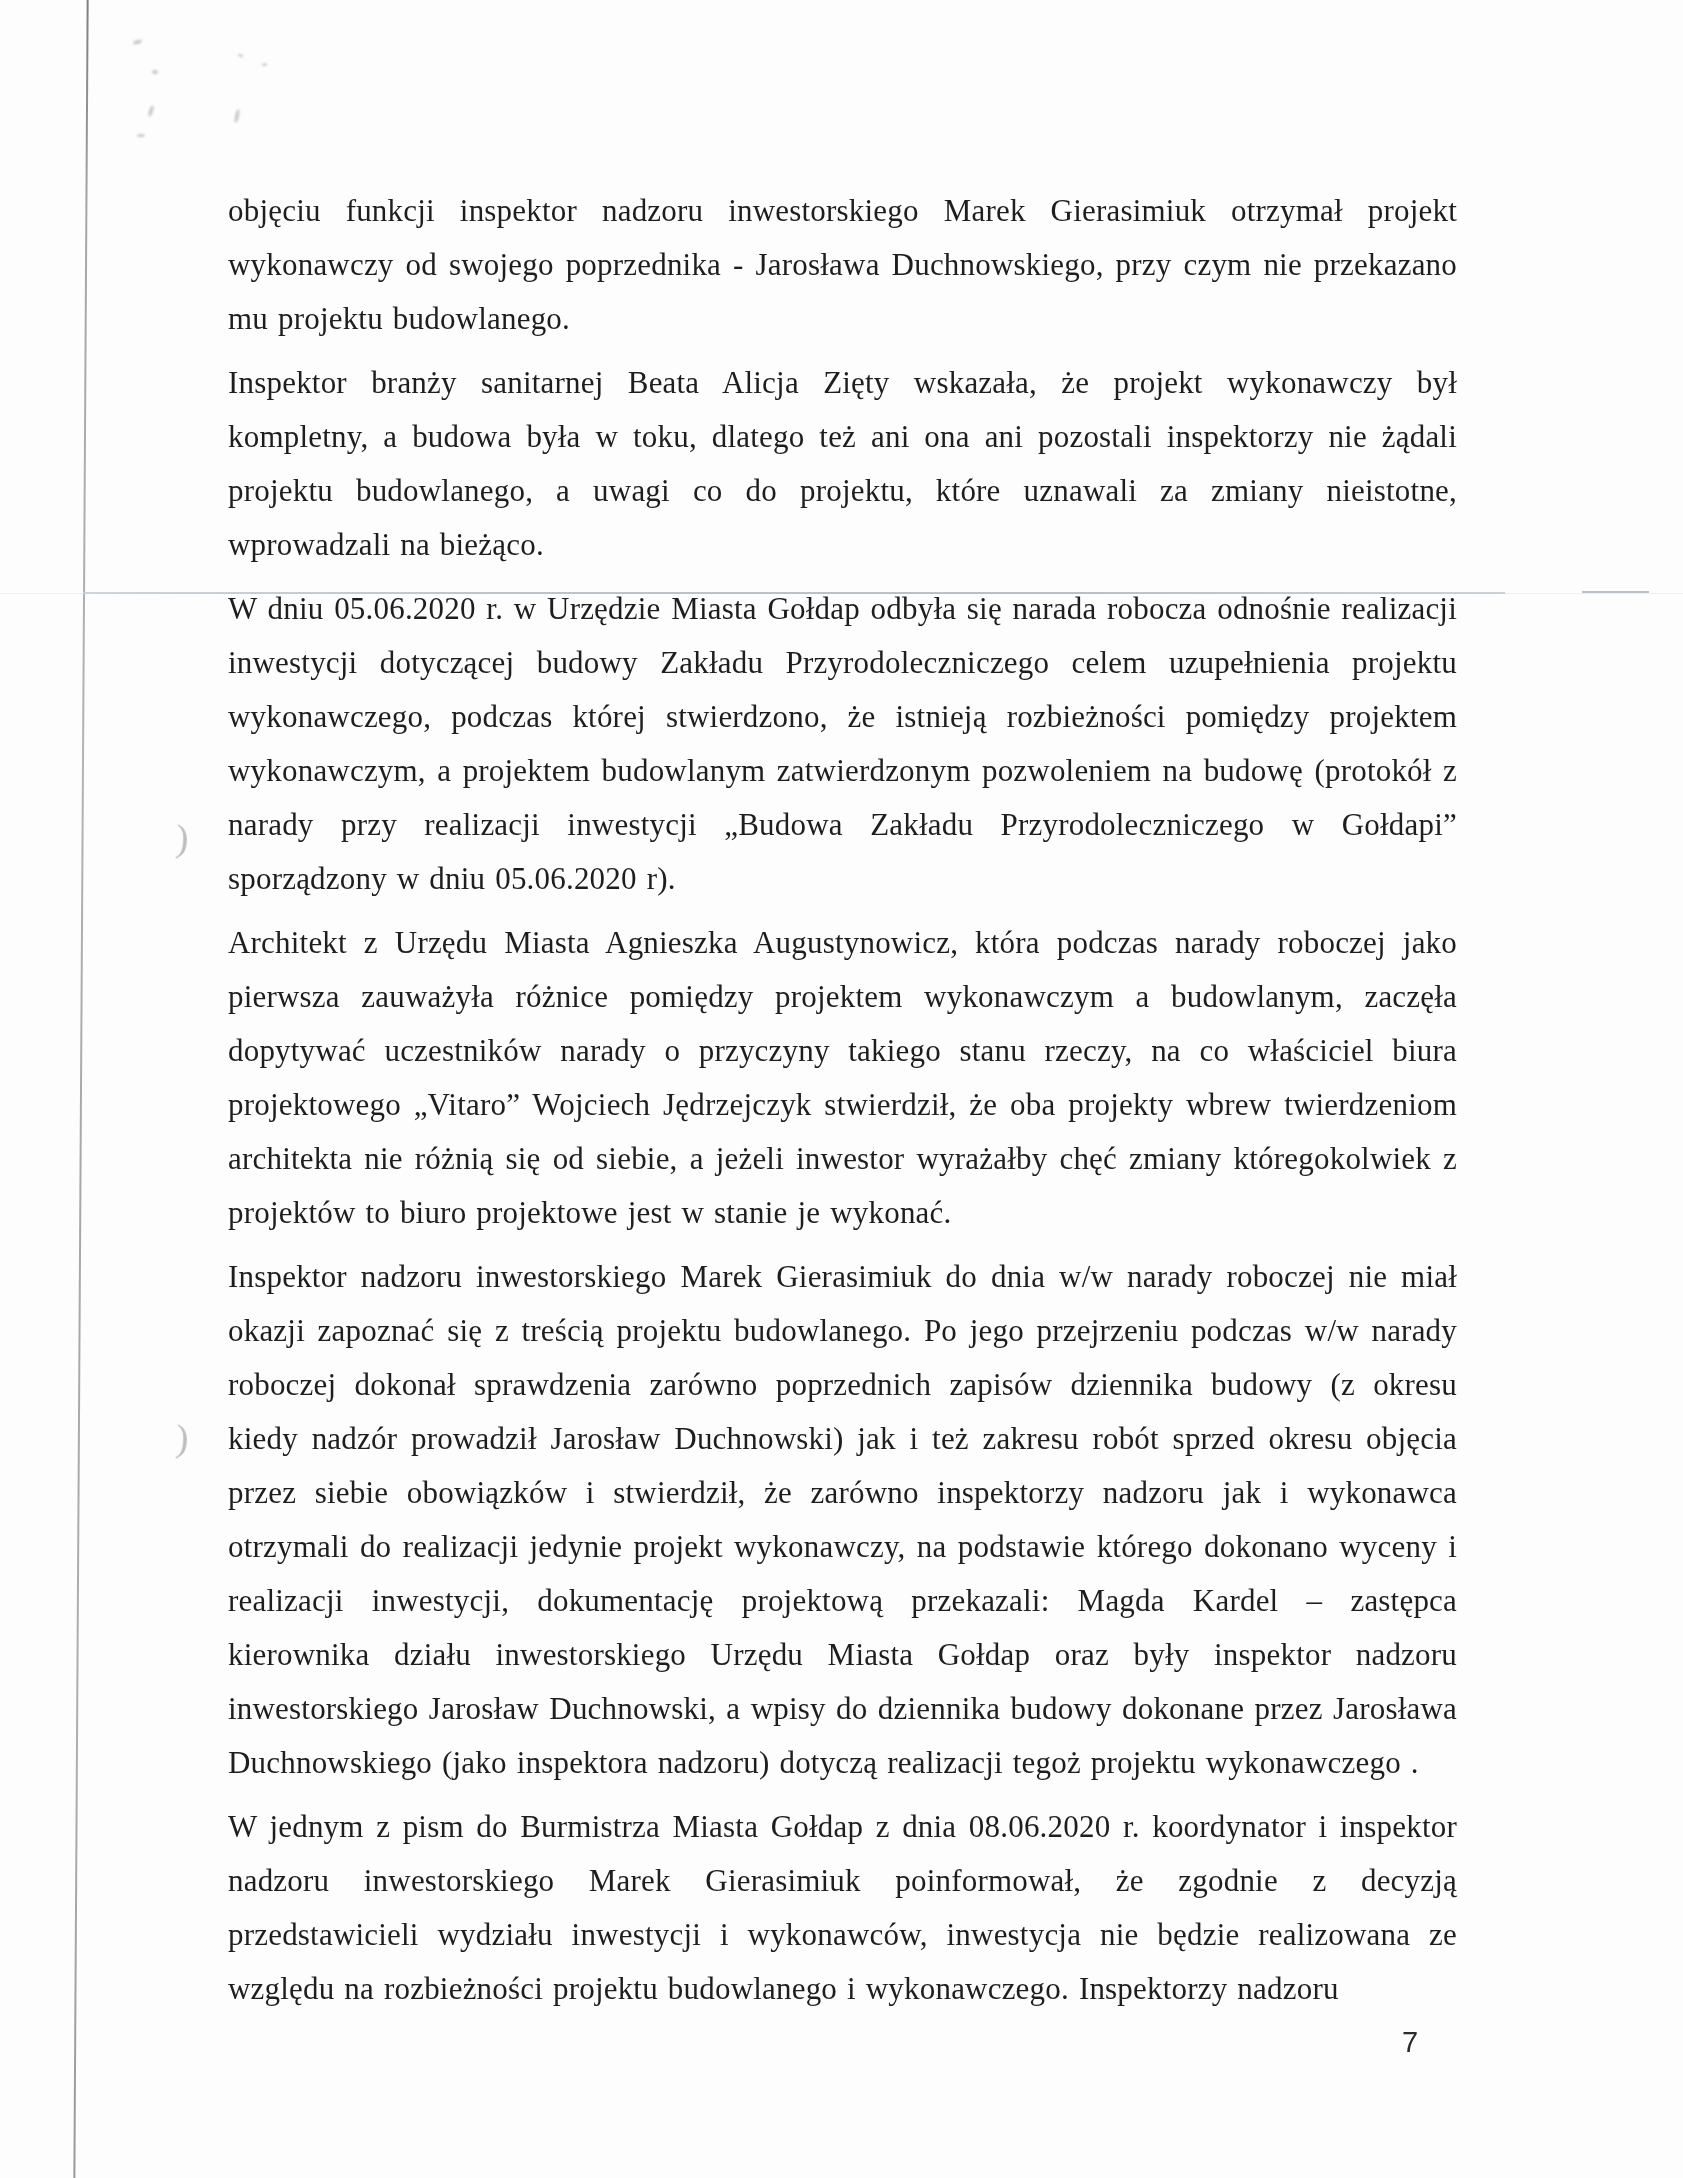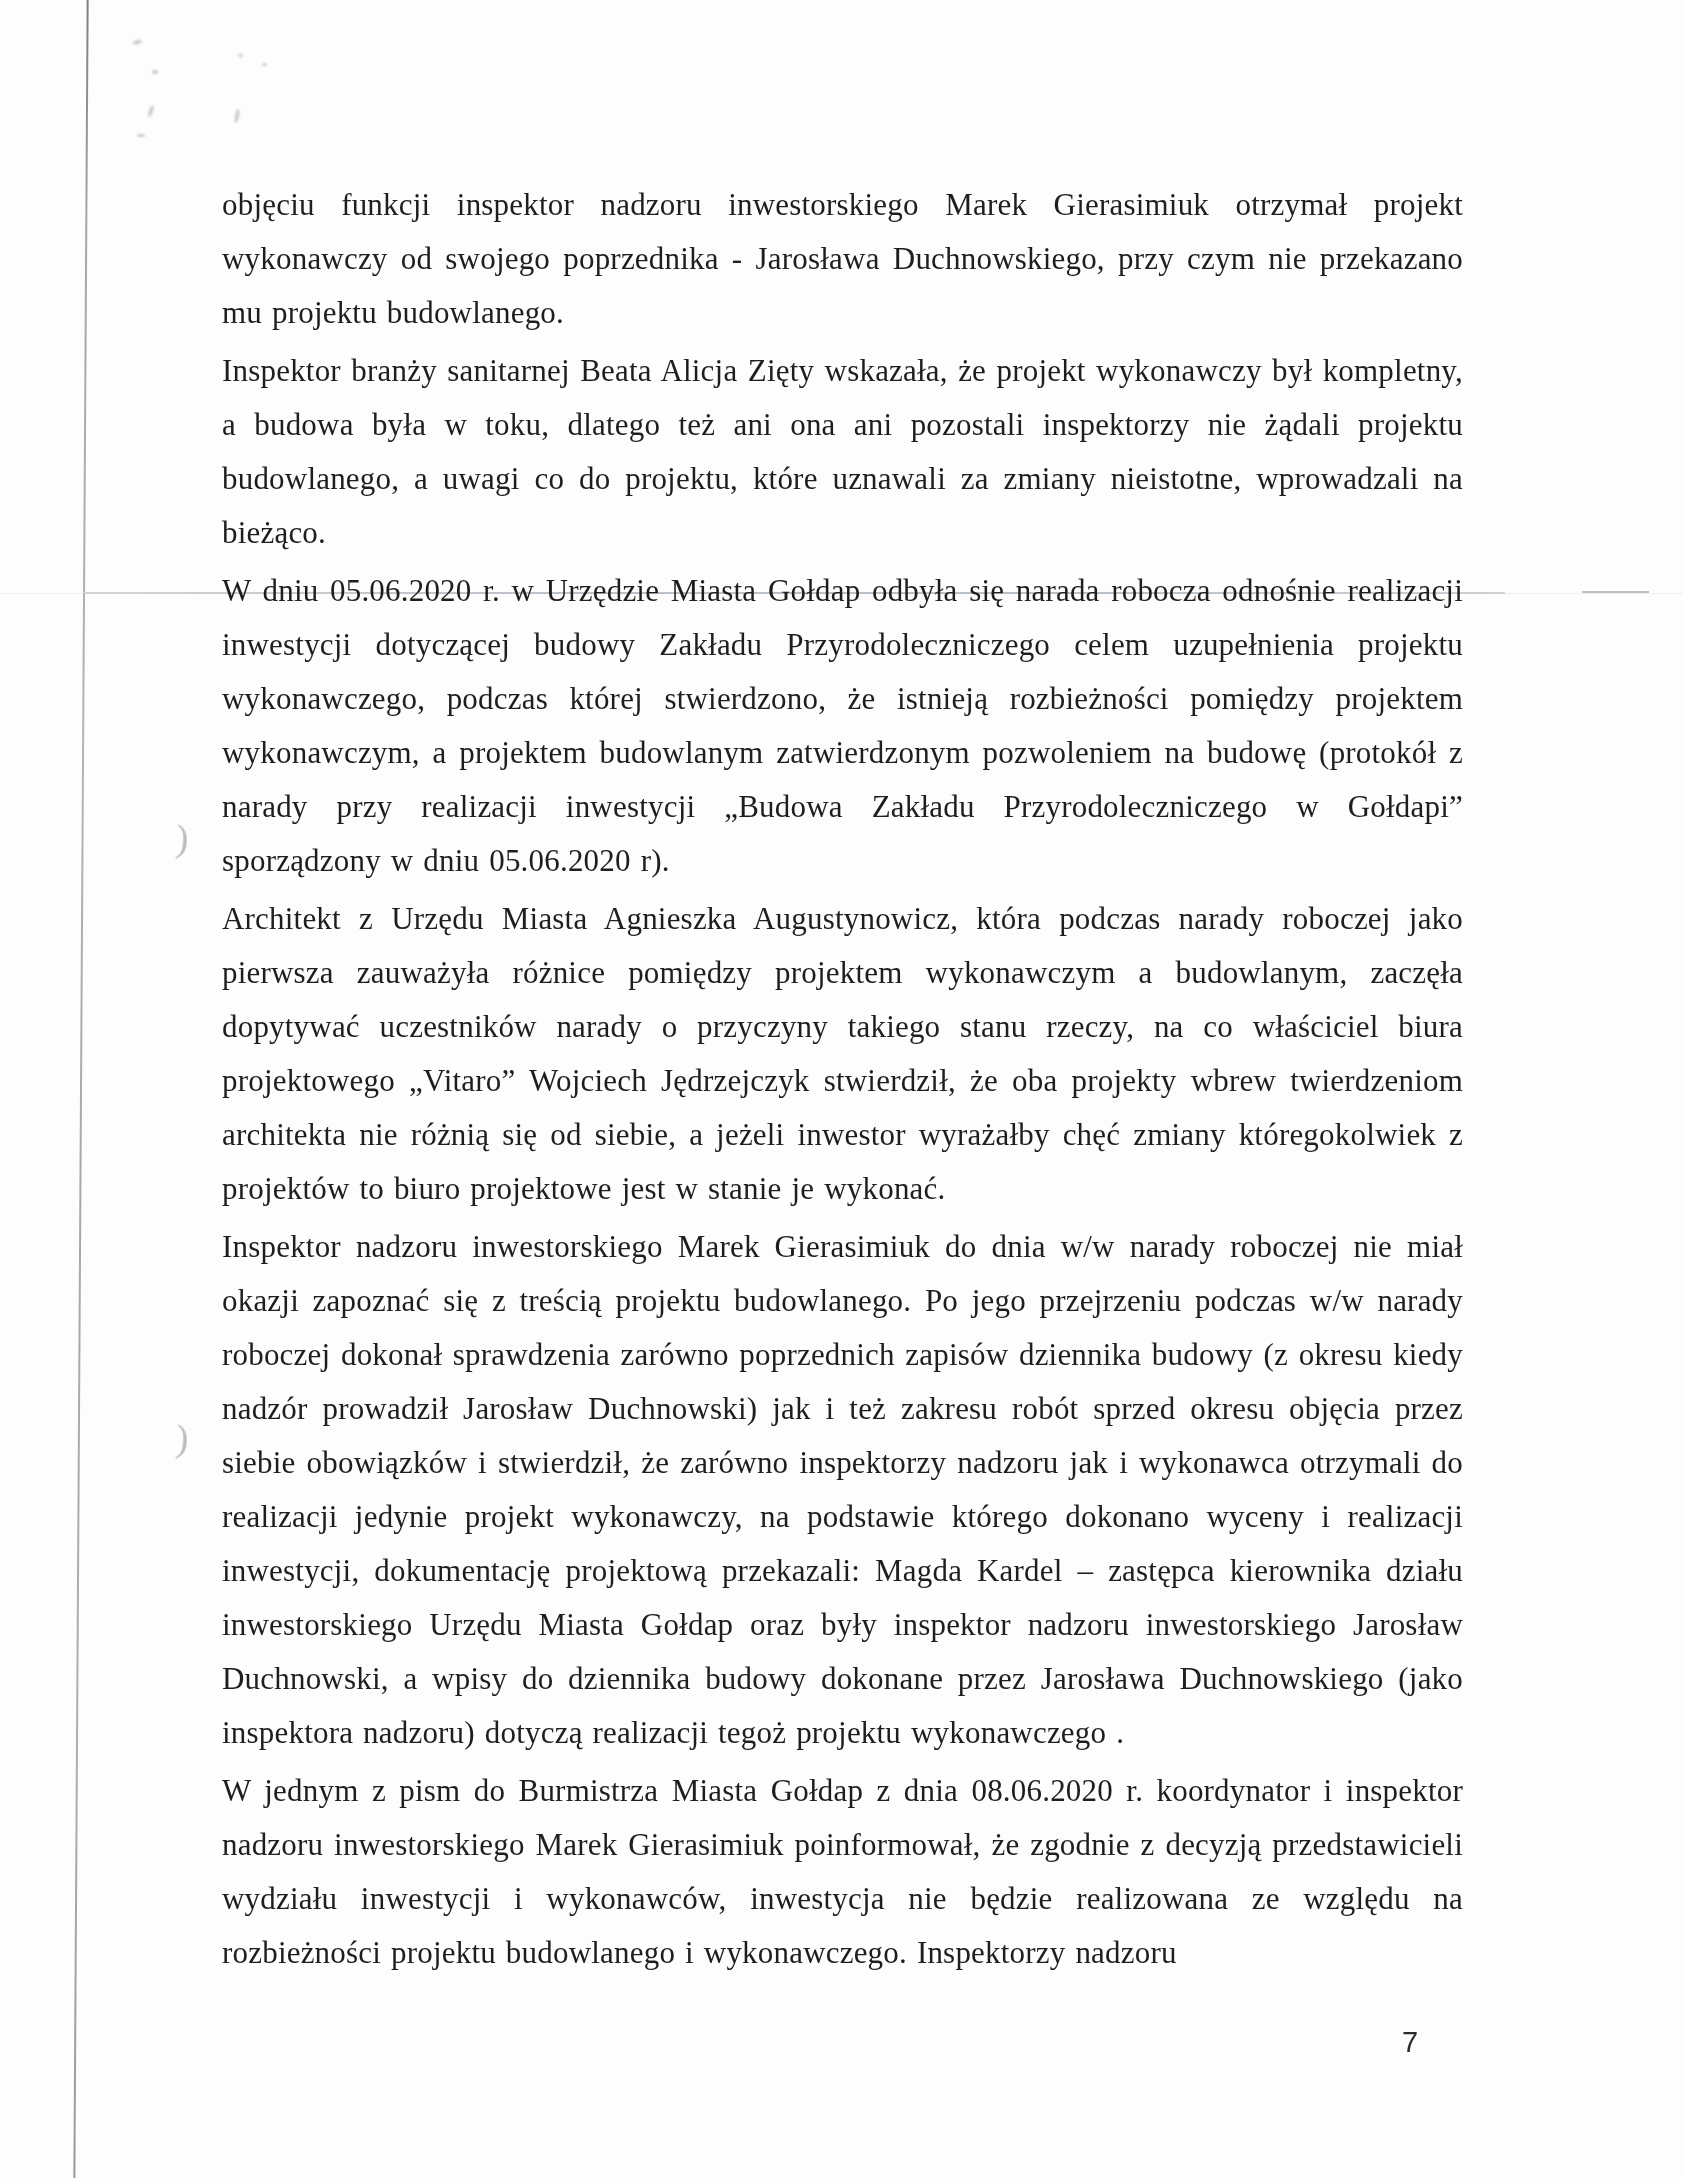--- a/index.html
+++ b/index.html
@@ -68,21 +68,21 @@
     top: 174px;
     width: 1249px;
     font-size: 31px;
     line-height: 54px;
     color: #1e1e1e;
     text-align: justify;
     word-spacing: 2px;
     letter-spacing: 0.2px;
   }
   .text-col p {
-    margin: 4px;
+    margin: 10px;
     text-align-last: left;
   }
   
   .page-number {
     position: absolute;
     left: 1402px;
     top: 2026px;
     font-size: 29px;
     color: #2b2b2b;
     font-family: "Liberation Sans", sans-serif;

